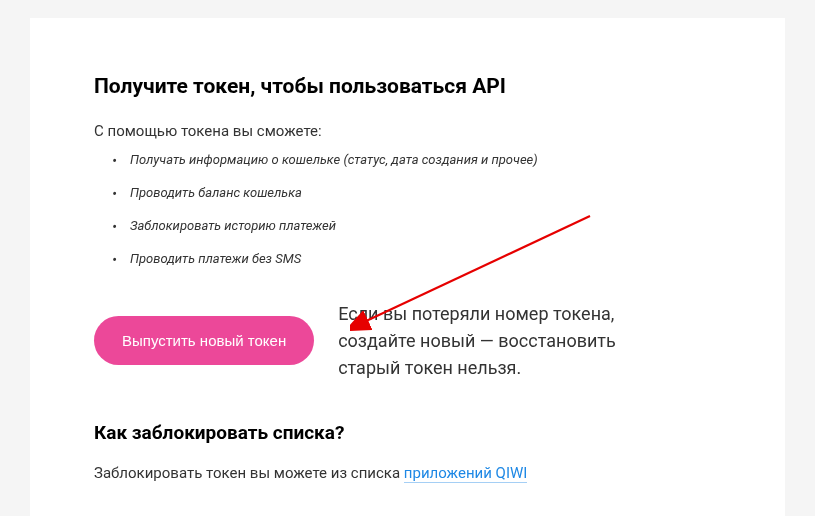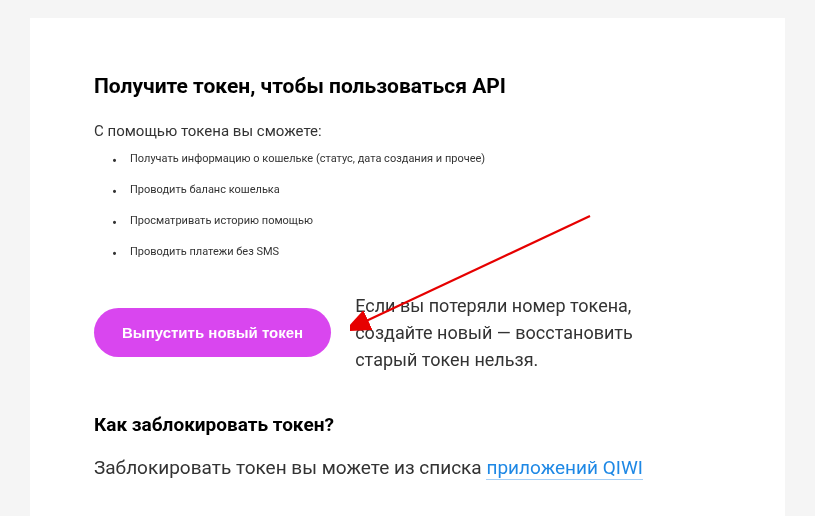--- a/index.html
+++ b/index.html
@@ -31,64 +31,65 @@
       font-size: 15px;
       color: #333333;
       margin-bottom: 12px;
     }
     .bullet-list {
       list-style: none;
       margin-left: 18px;
       margin-bottom: 34px;
     }
     .bullet-list li {
-      font-size: 11px;
+      font-size: 13px;
       color: #333333;
       margin-bottom: 18px;
       position: relative;
       padding-left: 18px;
+      font-style: italic;
     }
     .bullet-list li::before {
       content: "•";
       position: absolute;
       left: 0;
       color: #333333;
       font-size: 15px;
     }
     .button-row {
       display: flex;
       align-items: center;
       gap: 24px;
       margin-bottom: 40px;
     }
     .primary-button {
-      background: #d946ef;
+      background: #ec4899;
       color: #ffffff;
       border: none;
       border-radius: 28px;
       padding: 16px 28px;
       font-size: 15px;
-      font-weight: 700;
+      font-weight: 400;
       cursor: pointer;
       white-space: nowrap;
     }
     .hint-text {
       font-size: 18px;
       color: #333333;
       line-height: 1.5;
       max-width: 340px;
     }
     .subheading {
       font-size: 19px;
       font-weight: 700;
       color: #000000;
       margin-bottom: 20px;
     }
     .block-text {
-      font-size: 19px;
+      font-size: 15px;
       color: #333333;
     }
     .link {
       color: #1e88e5;
       text-decoration: none;
       border-bottom: 1px solid rgba(30,136,229,0.4);
       cursor: pointer;
     }
     .arrow-overlay {
       position: absolute;
@@ -99,28 +100,28 @@
   </style>
 </head>
 <body>
 
 <div class="card">
   <h1 class="title">Получите токен, чтобы пользоваться API</h1>
   <p class="intro">С помощью токена вы сможете:</p>
   <ul class="bullet-list">
     <li>Получать информацию о кошельке (статус, дата создания и прочее)</li>
     <li>Проводить баланс кошелька</li>
-    <li>Просматривать историю помощью</li>
+    <li>Заблокировать историю платежей</li>
     <li>Проводить платежи без SMS</li>
   </ul>
   <div class="button-row">
     <button class="primary-button">Выпустить новый токен</button>
     <div class="hint-text">Если вы потеряли номер токена, создайте новый — восстановить старый токен нельзя.</div>
   </div>
-  <h2 class="subheading">Как заблокировать токен?</h2>
+  <h2 class="subheading">Как заблокировать списка?</h2>
   <p class="block-text">
     <span>Заблокировать токен вы можете из списка </span><a class="link">приложений QIWI</a>
   </p>
 </div>
 
 <svg class="arrow-overlay" width="250" height="130" viewBox="0 0 250 130">
   <defs>
     <marker id="arrowhead" markerWidth="12" markerHeight="10" refX="2" refY="5" orient="auto">
       <polygon points="0 0, 12 5, 0 10" fill="#e60000"></polygon>
     </marker>

